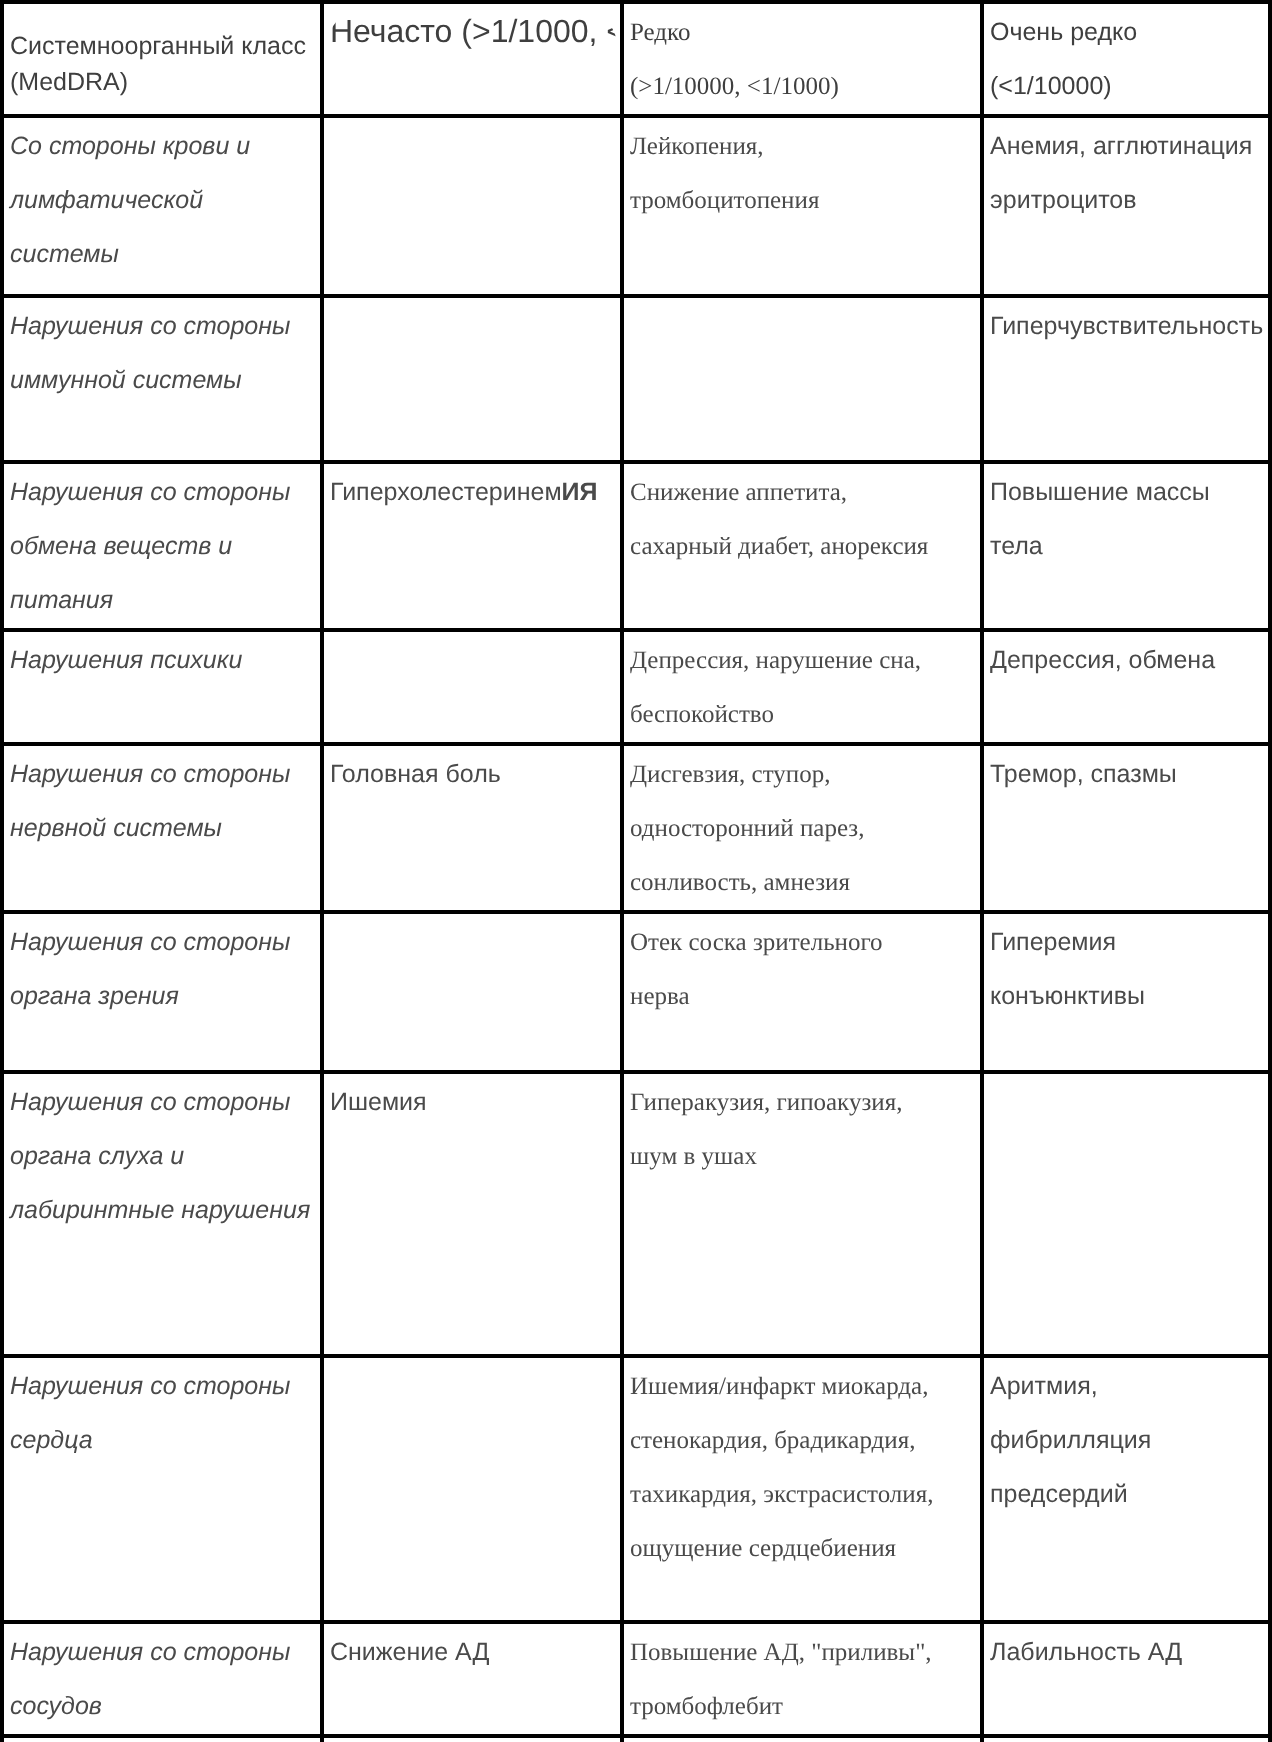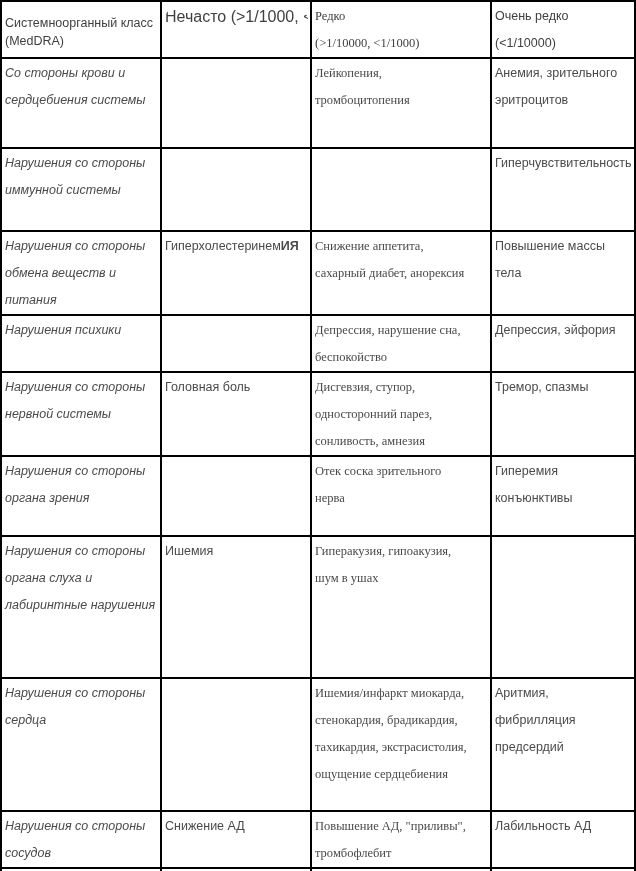--- a/index.html
+++ b/index.html
@@ -85,25 +85,25 @@
       <td class="c1">Системноорганный класс
 (MedDRA)</td>
       <td class="c2">Нечасто (&gt;1/1000, &lt;1/100)</td>
       <td class="c3">Редко
 (&gt;1/10000, &lt;1/1000)</td>
       <td class="c4">Очень редко (&lt;1/10000)</td>
     </tr>
 
     <tr class="h-blood">
       <td class="c1">Со стороны крови и
-сердцебиения системы</td>
+лимфатической системы</td>
       <td class="c2"></td>
       <td class="c3">Лейкопения,
 тромбоцитопения</td>
-      <td class="c4">Анемия, зрительного
+      <td class="c4">Анемия, агглютинация
 эритроцитов</td>
     </tr>
 
     <tr class="h-immune">
       <td class="c1">Нарушения со стороны
 иммунной системы</td>
       <td class="c2"></td>
       <td class="c3"></td>
       <td class="c4">Гиперчувствительность</td>
     </tr>
@@ -117,21 +117,21 @@
 сахарный диабет, анорексия</td>
       <td class="c4">Повышение массы
 тела</td>
     </tr>
 
     <tr class="h-psych">
       <td class="c1">Нарушения психики</td>
       <td class="c2"></td>
       <td class="c3">Депрессия, нарушение сна,
 беспокойство</td>
-      <td class="c4">Депрессия, эйфория</td>
+      <td class="c4">Депрессия, обмена</td>
     </tr>
 
     <tr class="h-nerv">
       <td class="c1">Нарушения со стороны
 нервной системы</td>
       <td class="c2">Головная боль</td>
       <td class="c3">Дисгевзия, ступор,
 односторонний парез,
 сонливость, амнезия</td>
       <td class="c4">Тремор, спазмы</td>

